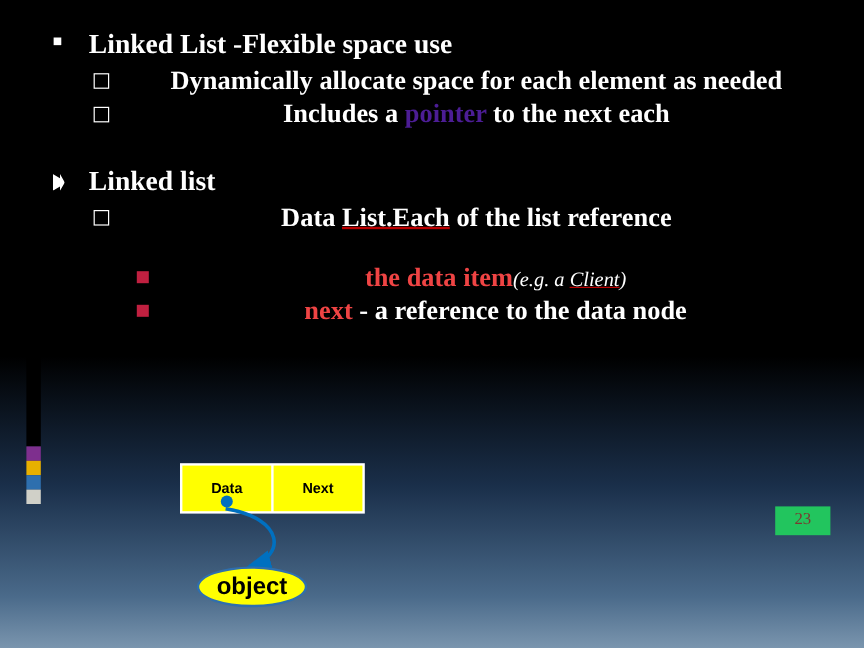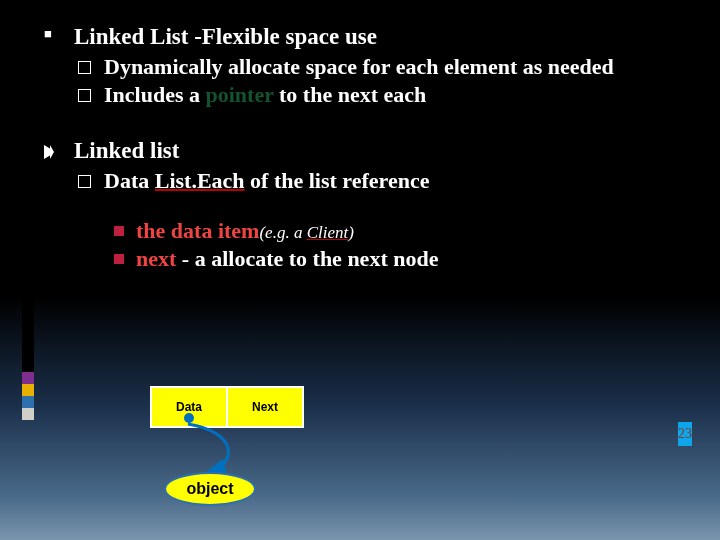--- a/index.html
+++ b/index.html
@@ -51,37 +51,38 @@
   .lvl1 > li.arrow::before {
     content: "";
     width: 10px; height: 14px;
     background: #fff;
     clip-path: polygon(0 0, 60% 25%, 60% 0, 100% 50%, 60% 100%, 60% 75%, 0 100%);
     top: 7px;
   }
   .title-line .dash { font-weight: bold; }
   .lvl2 {
     margin-top: 4px;
+    text-align: center;
   }
   .lvl2 > li {
     position: relative;
     padding-left: 30px;
     font-size: 22px;
     font-weight: bold;
     color: #fff;
     margin-top: 2px;
   }
   .lvl2 > li::before {
     content: "";
     position: absolute;
     left: 4px; top: 7px;
     width: 11px; height: 11px;
     border: 1px solid #fff;
   }
-  .pink { color: #14532d; }
+  .pink { color: #4c1d95; }
   .lvl3 {
     margin-top: 24px;
     margin-left: 10px;
   }
   .lvl3 > li {
     position: relative;
     padding-left: 22px;
     font-size: 22px;
     font-weight: bold;
     color: #fff;
@@ -142,35 +143,35 @@
     position: absolute;
     left: 14px; top: 86px;
     width: 92px; height: 34px;
     background: #ffff00;
     border: 2px solid #2e6fae;
     border-radius: 50%;
     display: flex;
     align-items: center;
     justify-content: center;
     font-family: Arial, sans-serif;
-    font-size: 16px;
+    font-size: 20px;
     font-weight: bold;
     color: #000;
   }
   .curve {
     position: absolute;
     left: 28px; top: 36px;
     width: 70px; height: 56px;
     pointer-events: none;
   }
   .page-num {
     position: absolute;
     right: 28px; bottom: 22px;
-    background: #0ea5e9;
-    padding: 4px 0;
+    background: #22c55e;
+    padding: 4px 16px;
     font-family: Georgia, serif;
     font-size: 14px;
     color: #7a3a30;
   }
 </style>
 </head>
 <body>
 
 <div class="slide">
 
@@ -199,21 +200,21 @@
       <span>Linked list</span>
       <ul class="lvl2">
         <li>
           <span>Data </span><span class="underline-red">List.Each</span><span> of the list reference</span>
 
           <ul class="lvl3">
             <li>
               <span class="bold-yellow">the data item</span><span class="paren"><span>(</span><span>e.g. a </span><span class="cl">Client</span><span>)</span></span>
             </li>
             <li>
-              <span class="bold-yellow">next</span><span class="plain-white">  -  a allocate to the next node</span>
+              <span class="bold-yellow">next</span><span class="plain-white">  -  a reference to the data node</span>
             </li>
           </ul>
         </li>
       </ul>
     </li>
   </ul>
 
   <div class="diagram">
     <div class="node-outer">
       <div class="cell">

